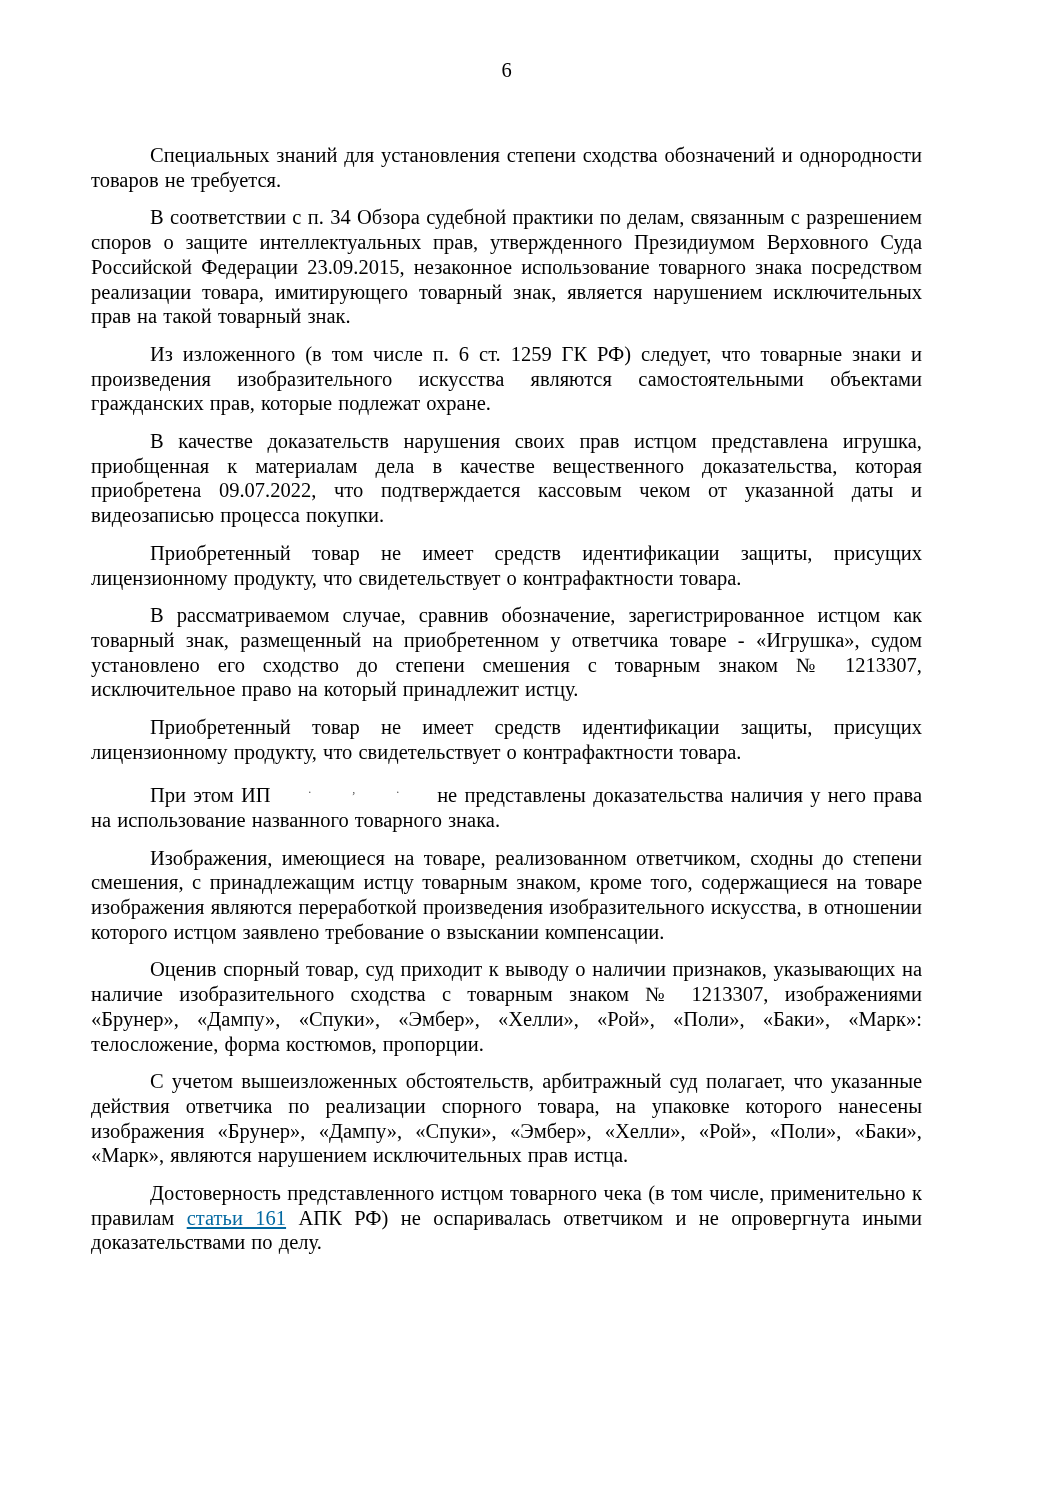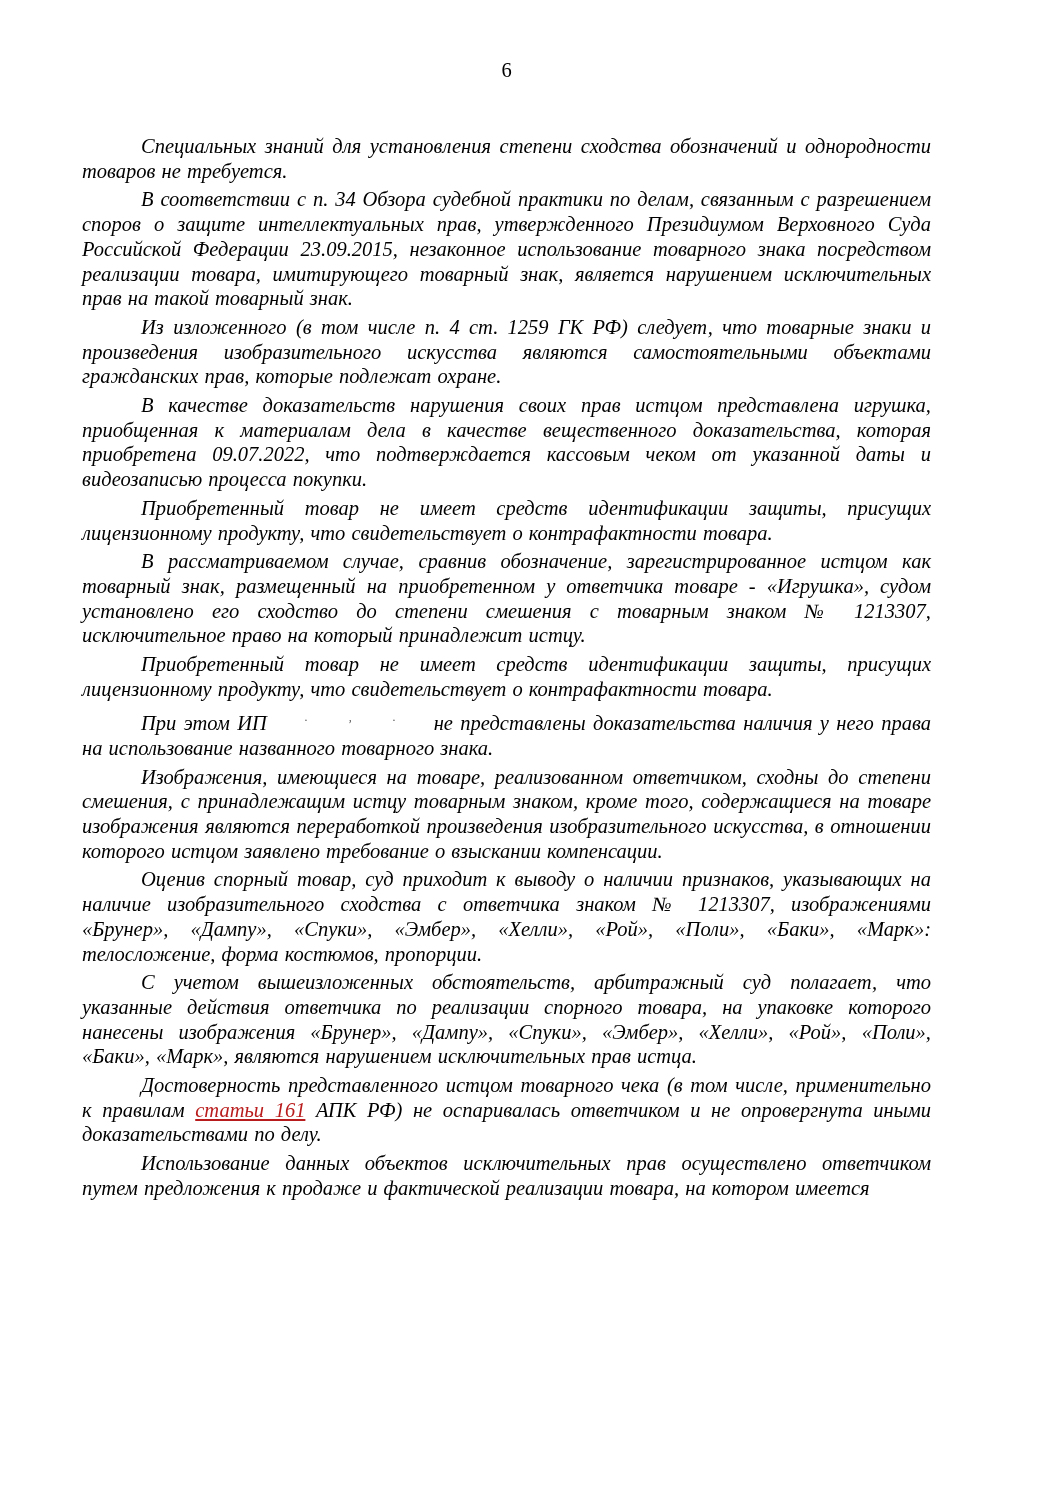--- a/index.html
+++ b/index.html
@@ -26,31 +26,30 @@
     font-size: 20.5px;
     line-height: 24px;
   }
   .content {
     position: absolute;
     top: 130px;
     left: 78px;
     width: 857px;
   }
   p.para {
-    margin: 4px;
+    margin: 13px;
     padding: 0;
     text-align: justify;
     text-indent: 59px;
     font-size: 20.5px;
     line-height: 24.7px;
     word-spacing: 1px;
-    font-style: italic;
   }
   .doc-link {
-    color: #b91c1c;
+    color: #0369a1;
     text-decoration: underline;
     cursor: pointer;
   }
   .redaction {
     display: inline-block;
     width: 152px;
     overflow: hidden;
     white-space: nowrap;
     text-indent: 0;
     vertical-align: baseline;
@@ -67,44 +66,43 @@
 
   <div class="page-number">6</div>
 
   <div class="content">
 
     <p class="para">Специальных знаний для установления степени сходства обозначений и однородности товаров не требуется.</p>
 
     <p class="para">В соответствии с п. 34 Обзора судебной практики по делам, связанным с разрешением споров о защите интеллектуальных прав, утвержденного Президиумом Верховного Суда Российской Федерации 23.09.2015, незаконное использование товарного знака посредством реализации товара, имитирующего товарный знак, является нарушением исключительных прав на такой товарный знак.</p>
 
 
-    <p class="para">Из изложенного (в том числе п. 4 ст. 1259 ГК РФ) следует, что товарные знаки и произведения изобразительного искусства являются самостоятельными объектами гражданских прав, которые подлежат охране.</p>
+    <p class="para">Из изложенного (в том числе п. 6 ст. 1259 ГК РФ) следует, что товарные знаки и произведения изобразительного искусства являются самостоятельными объектами гражданских прав, которые подлежат охране.</p>
 
     <p class="para">В качестве доказательств нарушения своих прав истцом представлена игрушка, приобщенная к материалам дела в качестве вещественного доказательства, которая приобретена 09.07.2022, что подтверждается кассовым чеком от указанной даты и видеозаписью процесса покупки.</p>
 
     <p class="para">Приобретенный товар не имеет средств идентификации защиты, присущих лицензионному продукту, что свидетельствует о контрафактности товара.</p>
 
     <p class="para">В рассматриваемом случае, сравнив обозначение, зарегистрированное истцом как товарный знак, размещенный на приобретенном у ответчика товаре - «Игрушка», судом установлено его сходство до степени смешения с товарным знаком № 1213307, исключительное право на который принадлежит истцу.</p>
 
     <p class="para">Приобретенный товар не имеет средств идентификации защиты, присущих лицензионному продукту, что свидетельствует о контрафактности товара.</p>
 
     <p class="para">
       <span>При этом ИП</span>
       <span class="redaction">. , .</span>
       <span>не представлены доказательства наличия у него права на использование названного товарного знака.</span>
     </p>
 
     <p class="para">Изображения, имеющиеся на товаре, реализованном ответчиком, сходны до степени смешения, с принадлежащим истцу товарным знаком, кроме того, содержащиеся на товаре изображения являются переработкой произведения изобразительного искусства, в отношении которого истцом заявлено требование о взыскании компенсации.</p>
 
-    <p class="para">Оценив спорный товар, суд приходит к выводу о наличии признаков, указывающих на наличие изобразительного сходства с ответчика знаком № 1213307, изображениями «Брунер», «Дампу», «Спуки», «Эмбер», «Хелли», «Рой», «Поли», «Баки», «Марк»: телосложение, форма костюмов, пропорции.</p>
+    <p class="para">Оценив спорный товар, суд приходит к выводу о наличии признаков, указывающих на наличие изобразительного сходства с товарным знаком № 1213307, изображениями «Брунер», «Дампу», «Спуки», «Эмбер», «Хелли», «Рой», «Поли», «Баки», «Марк»: телосложение, форма костюмов, пропорции.</p>
 
     <p class="para">С учетом вышеизложенных обстоятельств, арбитражный суд полагает, что указанные действия ответчика по реализации спорного товара, на упаковке которого нанесены изображения «Брунер», «Дампу», «Спуки», «Эмбер», «Хелли», «Рой», «Поли», «Баки», «Марк», являются нарушением исключительных прав истца.</p>
 
     <p class="para">
       <span>Достоверность представленного истцом товарного чека (в том числе, применительно к правилам </span><a class="doc-link" href="#">статьи 161</a><span> АПК РФ) не оспаривалась ответчиком и не опровергнута иными доказательствами по делу.</span>
     </p>
 
 
 
-    <p class="para">Использование данных объектов исключительных прав осуществлено ответчиком путем предложения к продаже и фактической реализации товара, на котором имеется</p>
 
   </div>
 </div>
 
 </body></html>

